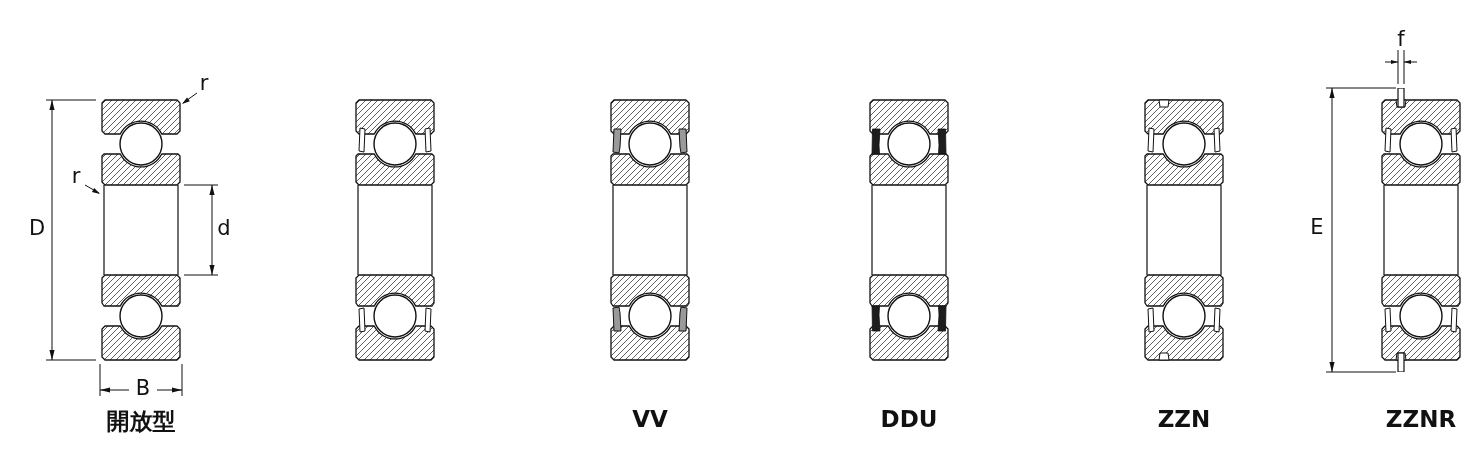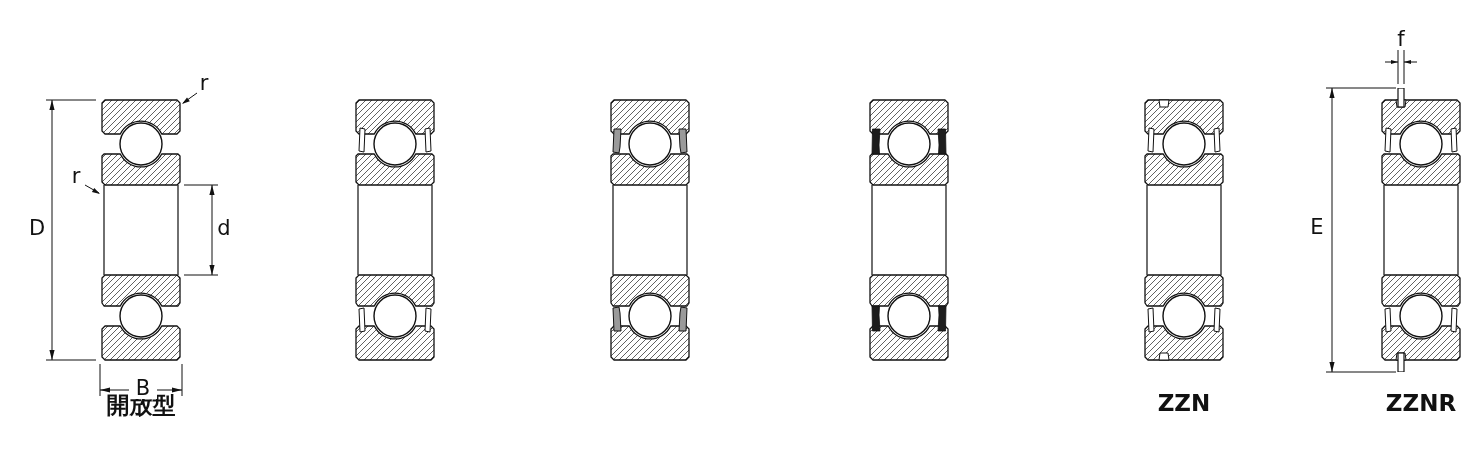--- a/index.html
+++ b/index.html
@@ -2,21 +2,21 @@
 <html><head>
 <meta charset="utf-8">
 <style>
   html,body{margin:0;padding:0;background:#fff;}
   .canvas{
     position:relative;width:1482px;height:455px;background:#ffffff;overflow:hidden;
     font-family:"DejaVu Sans","Liberation Sans",sans-serif;color:#111;
   }
   .figure{position:absolute;top:88px;width:140px;}
   .figure svg{display:block;margin:0 auto;}
-  .figure-label{margin-top:18px;text-align:center;font-size:23px;font-weight:bold;color:#111;}
+  .figure-label{margin-top:34px;text-align:center;font-size:23px;font-weight:bold;color:#111;}
   .overlay{position:absolute;left:0;top:0;z-index:1;pointer-events:none;}
   .dimline{stroke:#111;stroke-width:1;fill:none;}
   .dimarrow{fill:#111;stroke:none;}
   .dimlabel{position:absolute;z-index:2;font-size:21px;line-height:22px;color:#111;text-align:center;}
   .dimlabel.bg{background:#fff;padding:0 2px;}
   
   .ring{fill:url(#h);stroke:#111;stroke-width:1.3;stroke-linejoin:round;}
   .ball{fill:#fff;stroke:#111;stroke-width:1.4;}
   .voidline{stroke:#111;stroke-width:1.2;fill:none;}
   .shield{fill:#fff;stroke:#111;stroke-width:1;stroke-linejoin:round;}
@@ -73,35 +73,37 @@
           <path class="ring" d="M5,187 L77,187 L80,190 L80,215 L78,218 L61.7,218 A23 23 0 0 0 20.3,218 L4,218 L2,215 L2,190 Z"></path>
           <path class="ring" d="M5,272 L2,269 L2,241 L5,238 L20.3,238 A23 23 0 0 0 61.7,238 L77,238 L80,241 L80,269 L77,272 Z"></path>
           <path class="voidline" d="M4,97 L4,187 M78,97 L78,187"></path>
           <circle class="ball" cx="41" cy="56" r="21"></circle>
           <circle class="ball" cx="41" cy="228" r="21"></circle>
           <path class="seal-vv" d="M5,41 L12,41 L11,59 L10,65 L4,64 Z"></path>
           <path class="seal-vv" d="M77,41 L70,41 L71,59 L72,65 L78,64 Z"></path>
           <path class="seal-vv" d="M5,243 L12,243 L11,225 L10,219 L4,220 Z"></path>
           <path class="seal-vv" d="M77,243 L70,243 L71,225 L72,219 L78,220 Z"></path>
         </svg>
+        <div class="figure-label">VV</div>
       </div>
       <div class="figure" style="left: 839px;">
         <svg width="82" height="284" viewBox="0 0 82 284">
           <path class="ring" d="M5,12 L77,12 L80,15 L80,43 L77,46 L61.7,46 A23 23 0 0 0 20.3,46 L5,46 L2,43 L2,15 Z"></path>
           <path class="ring" d="M4,66 L20.3,66 A23 23 0 0 0 61.7,66 L78,66 L80,68 L80,94 L77,97 L5,97 L2,94 L2,68 Z"></path>
           <path class="ring" d="M5,187 L77,187 L80,190 L80,215 L78,218 L61.7,218 A23 23 0 0 0 20.3,218 L4,218 L2,215 L2,190 Z"></path>
           <path class="ring" d="M5,272 L2,269 L2,241 L5,238 L20.3,238 A23 23 0 0 0 61.7,238 L77,238 L80,241 L80,269 L77,272 Z"></path>
           <path class="voidline" d="M4,97 L4,187 M78,97 L78,187"></path>
           <circle class="ball" cx="41" cy="56" r="21"></circle>
           <circle class="ball" cx="41" cy="228" r="21"></circle>
           <path class="seal-ddu" d="M4.5,41 L12,41 L11,57 L11.5,66 L4,66 Z"></path>
           <path class="seal-ddu" d="M77.5,41 L70,41 L71,57 L70.5,66 L78,66 Z"></path>
           <path class="seal-ddu" d="M4.5,243 L12,243 L11,227 L11.5,218 L4,218 Z"></path>
           <path class="seal-ddu" d="M77.5,243 L70,243 L71,227 L70.5,218 L78,218 Z"></path>
         </svg>
+        <div class="figure-label">DDU</div>
       </div>
       <div class="figure" style="left: 1114px;">
         <svg width="82" height="284" viewBox="0 0 82 284">
           <path class="ring" d="M5,12 L77,12 L80,15 L80,43 L77,46 L61.7,46 A23 23 0 0 0 20.3,46 L5,46 L2,43 L2,15 Z"></path>
           <path class="ring" d="M4,66 L20.3,66 A23 23 0 0 0 61.7,66 L78,66 L80,68 L80,94 L77,97 L5,97 L2,94 L2,68 Z"></path>
           <path class="ring" d="M5,187 L77,187 L80,190 L80,215 L78,218 L61.7,218 A23 23 0 0 0 20.3,218 L4,218 L2,215 L2,190 Z"></path>
           <path class="ring" d="M5,272 L2,269 L2,241 L5,238 L20.3,238 A23 23 0 0 0 61.7,238 L77,238 L80,241 L80,269 L77,272 Z"></path>
           <path class="voidline" d="M4,97 L4,187 M78,97 L78,187"></path>
           <circle class="ball" cx="41" cy="56" r="21"></circle>
           <circle class="ball" cx="41" cy="228" r="21"></circle>

